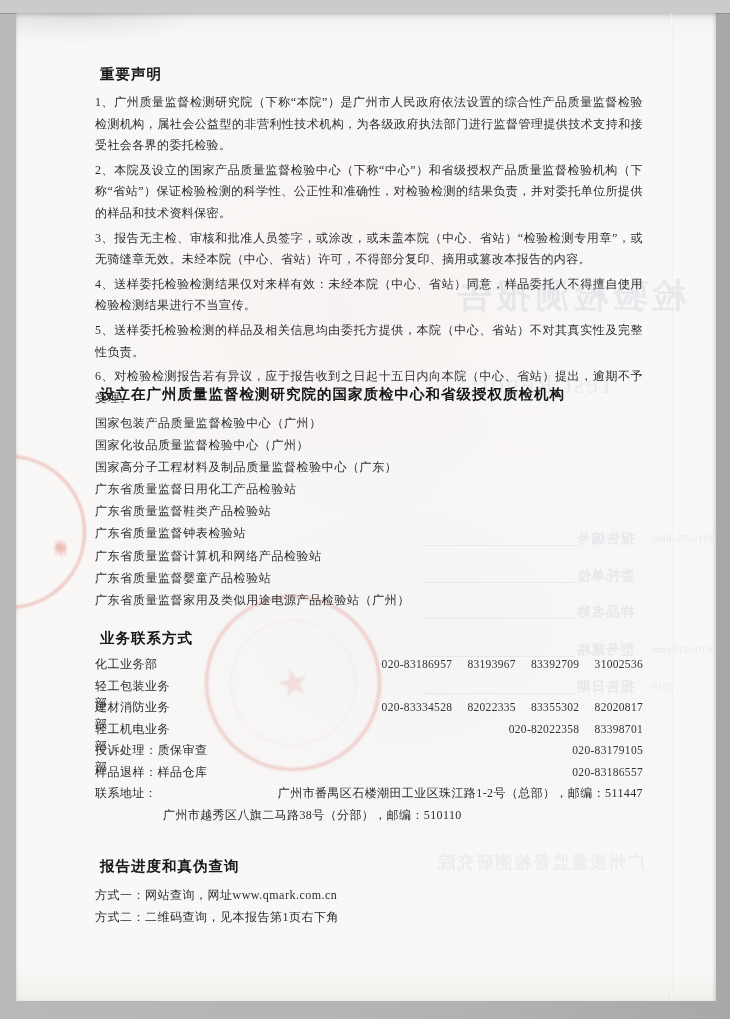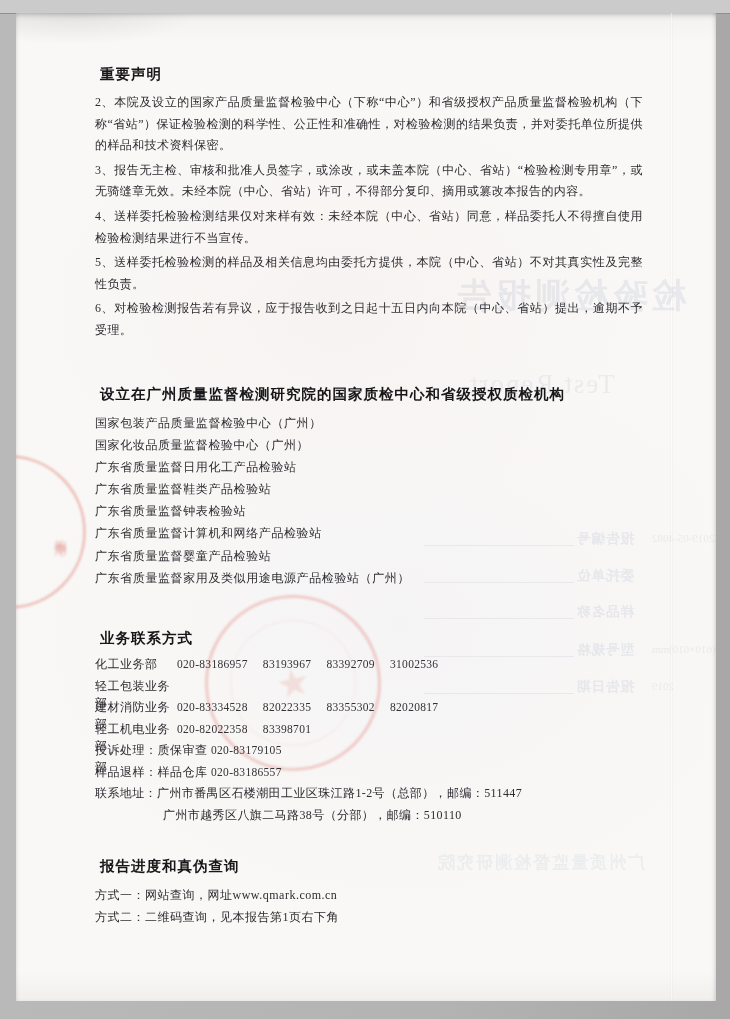--- a/index.html
+++ b/index.html
@@ -38,21 +38,21 @@
   .sec-query{top:844px;}
   h2.doc-h{
     font-size:14.5px;font-weight:bold;color:#17171a;margin:0 0 8px 5px;
     letter-spacing:1px;
   }
   .decl-p{
     margin:0 0 3px 0;font-size:12px;line-height:21.6px;text-align:justify;
     letter-spacing:.4px;color:#2c2c31;
   }
   .inst-item{font-size:12px;line-height:22.1px;letter-spacing:.6px;color:#2c2c31;}
-  .c-row{display:flex;height:21.5px;align-items:baseline;font-size:12px;color:#2c2c31;}
+  .c-row{display:flex;height:21.5px;align-items:baseline;font-size:12px;color:#2c2c31;justify-content:space-between;}
   .c-label{width:82px;flex:none;letter-spacing:.5px;}
   .c-label-wide{width:116px;flex:none;letter-spacing:.5px;}
   .c-phones{font-size:11.5px;word-spacing:12px;letter-spacing:.3px;color:#323237;}
   .c-addr{font-size:12px;letter-spacing:.4px;}
   .c-addr-indent{padding-left:68px;}
   .q-line{font-size:12px;line-height:22px;letter-spacing:.5px;color:#2c2c31;}
   
   .ghost{position:absolute;color:rgba(116,128,168,.13);filter:blur(.6px);pointer-events:none;}
   .mir{transform:scaleX(-1);display:inline-block;}
   .g-title{left:436px;top:260px;font-size:34px;font-weight:bold;letter-spacing:5px;}
@@ -124,31 +124,33 @@
     <span class="star">★</span>
   </div>
   <div class="stamp stamp-left">
     <span class="chip">检测专用</span>
   </div>
 
   <div class="content">
 
     <div class="sec sec-decl">
       <h2 class="doc-h">重要声明</h2>
+      <p class="decl-p">1、广州质量监督检测研究院（下称“本院”）是广州市人民政府依法设置的综合性产品质量监督检验检测机构，属社会公益型的非营利性技术机构，为各级政府执法部门进行监督管理提供技术支持和接受社会各界的委托检验。</p>
       <p class="decl-p">2、本院及设立的国家产品质量监督检验中心（下称“中心”）和省级授权产品质量监督检验机构（下称“省站”）保证检验检测的科学性、公正性和准确性，对检验检测的结果负责，并对委托单位所提供的样品和技术资料保密。</p>
       <p class="decl-p">3、报告无主检、审核和批准人员签字，或涂改，或未盖本院（中心、省站）“检验检测专用章”，或无骑缝章无效。未经本院（中心、省站）许可，不得部分复印、摘用或篡改本报告的内容。</p>
       <p class="decl-p">4、送样委托检验检测结果仅对来样有效：未经本院（中心、省站）同意，样品委托人不得擅自使用检验检测结果进行不当宣传。</p>
       <p class="decl-p">5、送样委托检验检测的样品及相关信息均由委托方提供，本院（中心、省站）不对其真实性及完整性负责。</p>
       <p class="decl-p">6、对检验检测报告若有异议，应于报告收到之日起十五日内向本院（中心、省站）提出，逾期不予受理。</p>
     </div>
 
     <div class="sec sec-inst">
       <h2 class="doc-h">设立在广州质量监督检测研究院的国家质检中心和省级授权质检机构</h2>
       <div class="inst-item">国家包装产品质量监督检验中心（广州）</div>
       <div class="inst-item">国家化妆品质量监督检验中心（广州）</div>
+      <div class="inst-item">国家高分子工程材料及制品质量监督检验中心（广东）</div>
       <div class="inst-item">广东省质量监督日用化工产品检验站</div>
       <div class="inst-item">广东省质量监督鞋类产品检验站</div>
       <div class="inst-item">广东省质量监督钟表检验站</div>
       <div class="inst-item">广东省质量监督计算机和网络产品检验站</div>
       <div class="inst-item">广东省质量监督婴童产品检验站</div>
       <div class="inst-item">广东省质量监督家用及类似用途电源产品检验站（广州）</div>
     </div>
 
     <div class="sec sec-contacts">
       <h2 class="doc-h">业务联系方式</h2>

